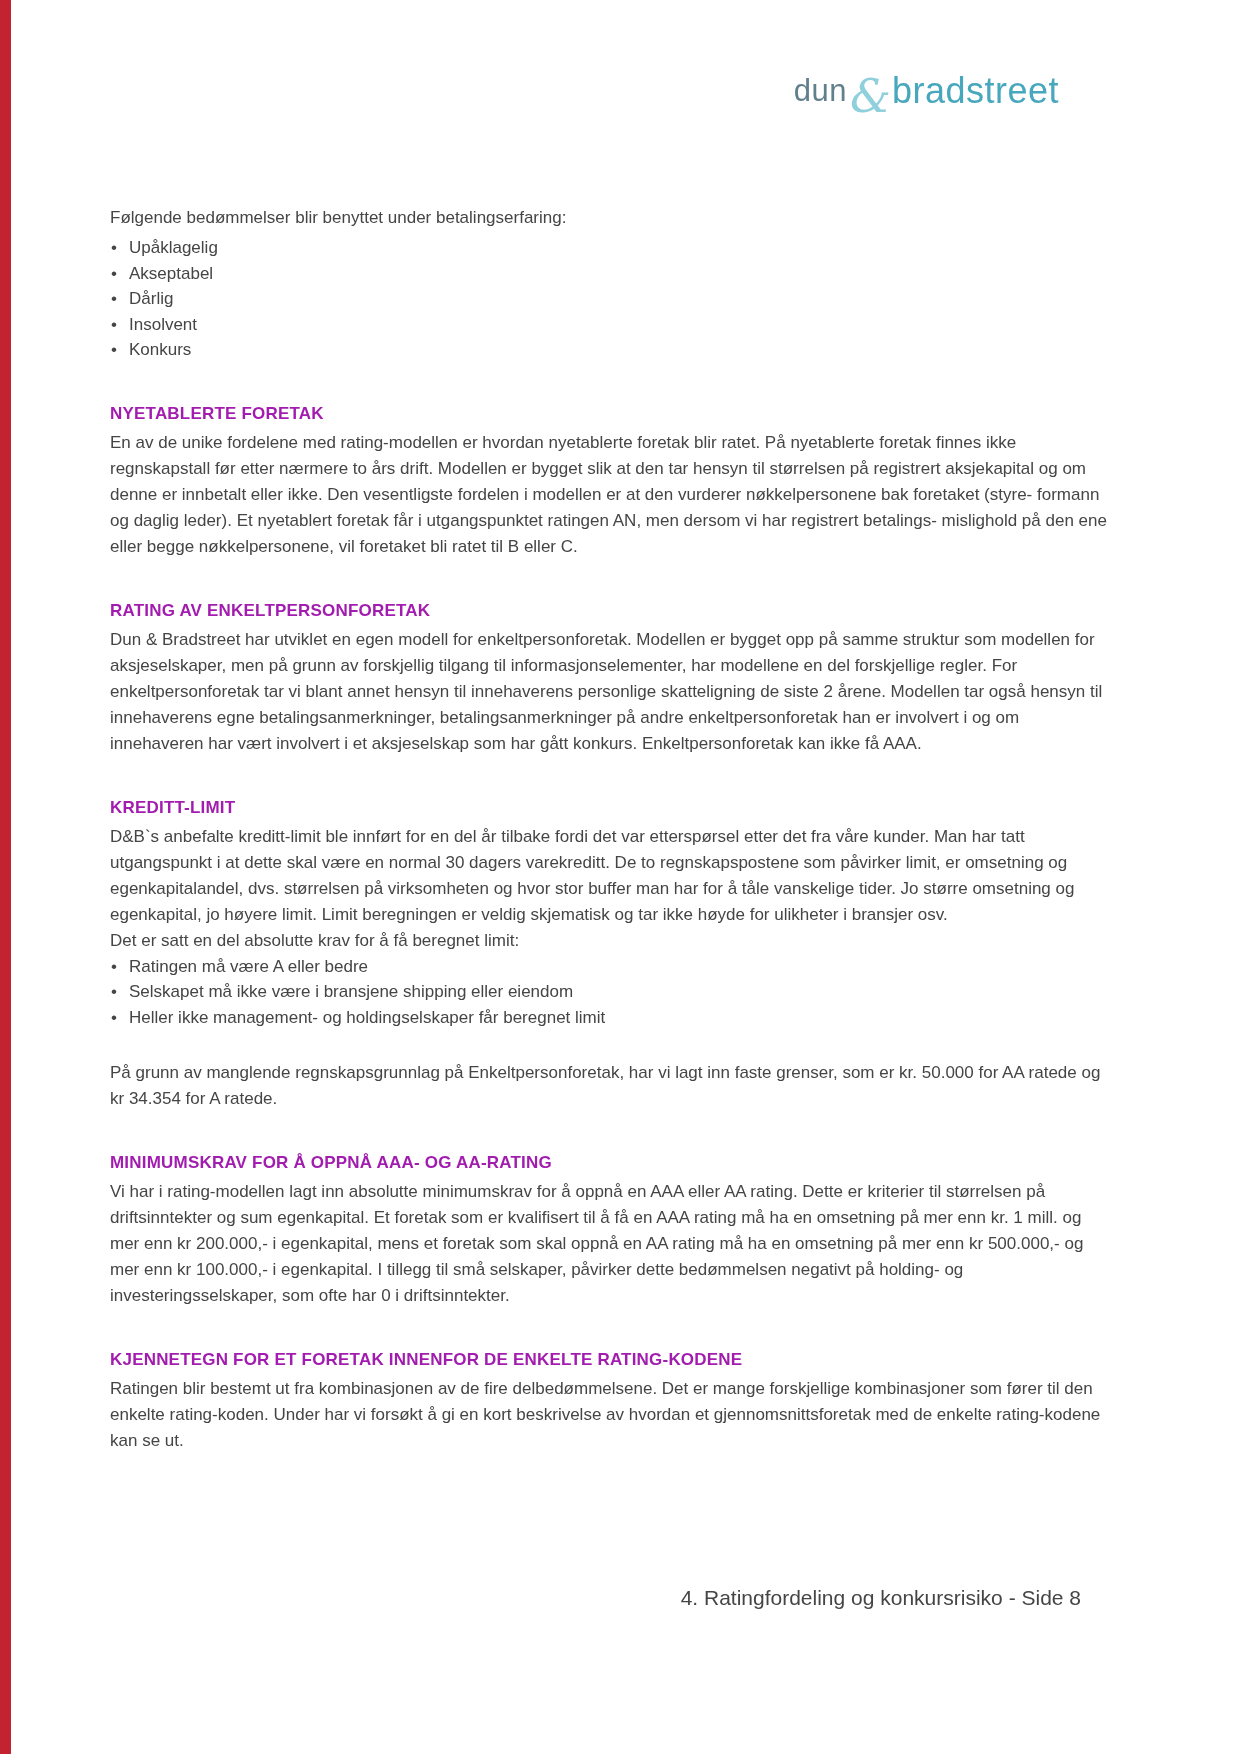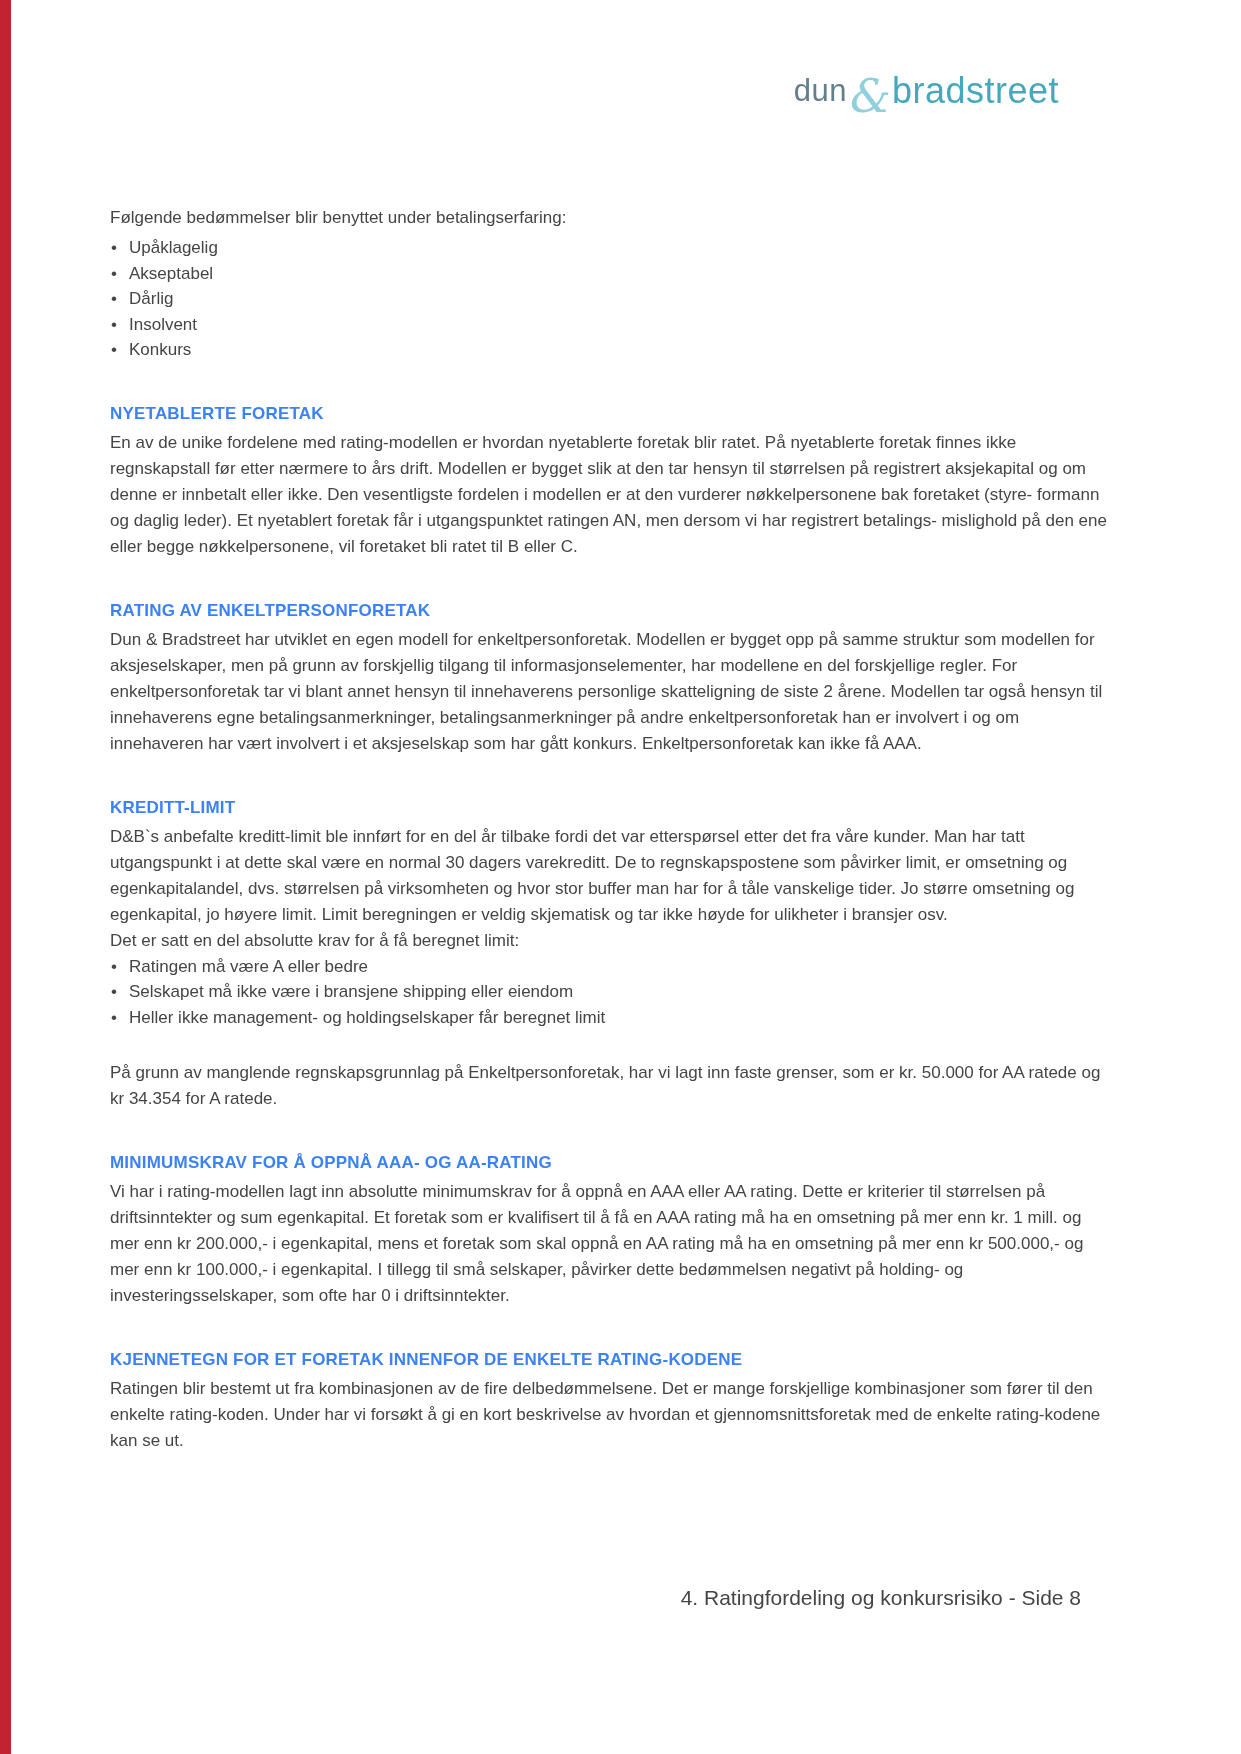--- a/index.html
+++ b/index.html
@@ -80,21 +80,21 @@
     left: 1px;
     top: 0;
     color: #454545;
   }
   .section {
     margin-top: 38px;
   }
   .section h2 {
     font-size: 17px;
     font-weight: bold;
-    color: #3b82f6;
+    color: #a21caf;
     letter-spacing: 0.2px;
     margin: 0 0 3px 0;
     line-height: 26px;
   }
   .section p {
     margin: 0;
   }
   .sub-block {
     margin-top: 28px;
   }

